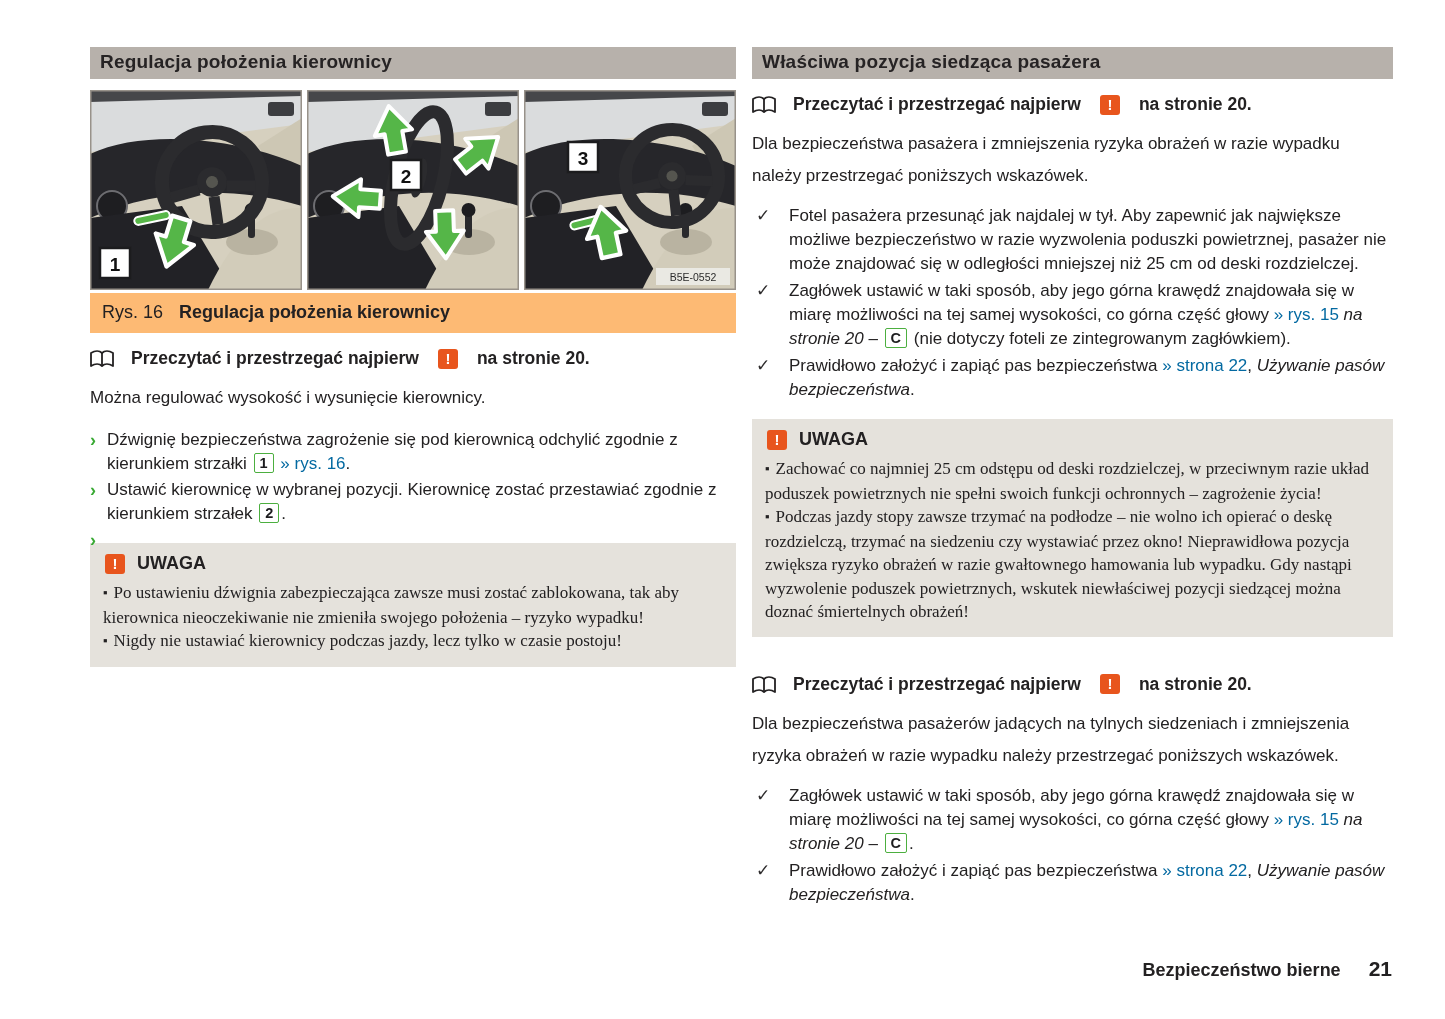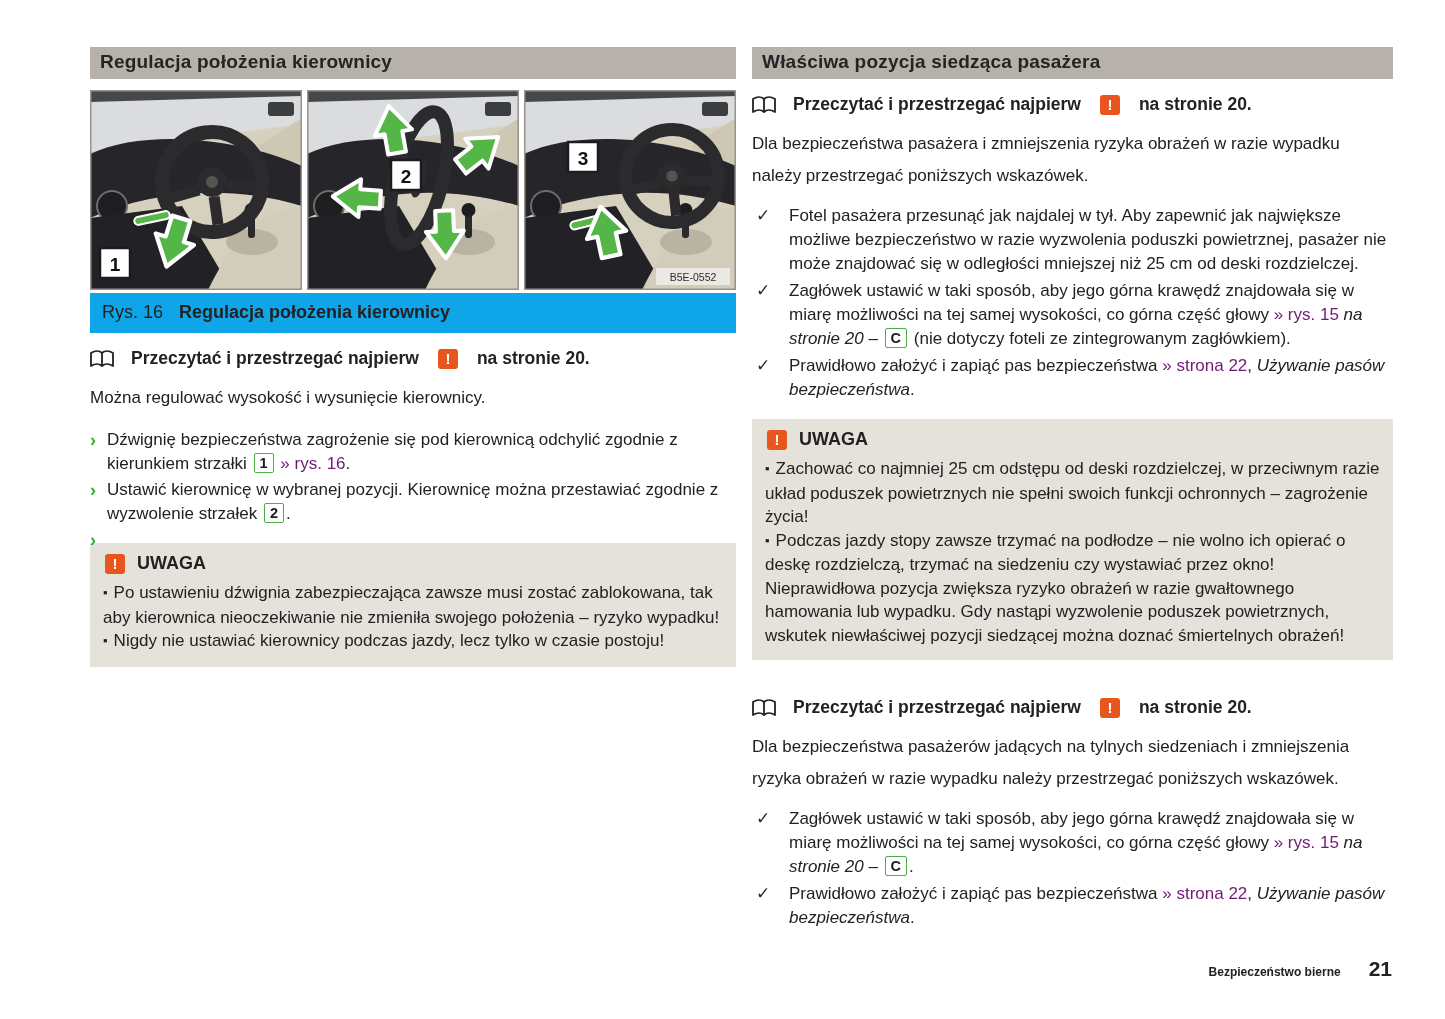--- a/index.html
+++ b/index.html
@@ -15,21 +15,21 @@
   .section-header{
     background:#b7b1ab;color:#262324;font-weight:bold;font-size:19px;
     padding:4px 10px 6px;letter-spacing:.2px;
   }
 
   
   .figure{margin-top:11px;}
   .panels{display:flex;gap:5px;}
   .panel{display:block;width:212px;height:200px;background:#d6d0bf;}
   .fig-caption{
-    background:#0ea5e9;margin-top:3px;padding:9px 12px 10px;
+    background:#fdba74;margin-top:3px;padding:9px 12px 10px;
     font-size:18px;display:flex;gap:16px;align-items:baseline;
   }
   .fig-caption .cap-bold{font-weight:bold;}
   .svg-num{font-family:"Liberation Sans",sans-serif;font-weight:bold;font-size:19px;fill:#111;}
   .svg-code{font-family:"Liberation Sans",sans-serif;font-size:10.5px;fill:#2d2d2d;}
 
   
   .read-first{
     margin:15px 0 13px;font-weight:bold;font-size:17.5px;
     display:flex;align-items:center;gap:17px;
@@ -49,38 +49,38 @@
   .b-marker{position:absolute;left:0;top:0;color:#3aaa35;font-weight:bold;font-size:18px;}
 
   
   .checks{list-style:none;margin:0;padding:0;}
   .checks li{position:relative;padding-left:37px;font-size:17px;line-height:24px;margin-bottom:3px;}
   .c-marker{position:absolute;left:4px;top:0;font-size:17px;color:#2e2c2d;}
 
   
   .warn-box{background:#e5e2dc;padding:10px 13px 13px;margin-top:17px;}
   .warn-title{display:flex;align-items:center;gap:10px;font-weight:bold;font-size:18px;margin-bottom:7px;}
-  .warn-item{margin:0;font-size:17px;line-height:23.5px;}
+  .warn-item{margin:0;font-size:17px;line-height:23.5px;font-family:Liberation Serif, serif;}
   .sq-marker{font-size:13px;margin-right:6px;position:relative;top:-1px;}
 
   
-  .glink{color:#701a75;}
+  .glink{color:#0369a1;}
   .kbox{
     display:inline-block;border:1.5px solid #4caf3f;background:#fff;
     font-weight:bold;font-size:14.5px;line-height:18px;padding:0 5px;
     border-radius:2px;margin:0 2px;position:relative;top:-1px;color:#1c1c1e;
   }
   .ital{font-style:italic;}
 
   .spacer-22{height:22px;}
 
   .page-footer{
     position:absolute;right:53px;top:957px;display:flex;align-items:baseline;
   }
-  .footer-section{font-weight:bold;font-size:12px;color:#232122;}
+  .footer-section{font-weight:bold;font-size:18px;color:#232122;}
   .footer-page{font-weight:bold;font-size:21px;margin-left:28px;}
 </style>
 </head>
 <body>
 
 <svg width="0" height="0" style="position:absolute" aria-hidden="true">
   <defs>
     <g id="arrow-up">
       <path d="M0,-27 L21,3 L10,3 L10,26 L-10,26 L-10,3 L-21,3 Z" fill="#55b648" stroke="#ffffff" stroke-width="4.5" stroke-linejoin="round"></path>
     </g>
@@ -183,21 +183,21 @@
 
   <p class="body-text">Można regulować wysokość i wysunięcie kierownicy.</p>
 
   <ul class="g-bullets">
     <li>
       <span class="b-marker">›</span>
       <span><span>Dźwignię bezpieczeństwa zagrożenie się pod kierownicą odchylić zgodnie z kierunkiem strzałki </span><span class="kbox">1</span><span> </span><span class="glink">» rys. 16</span><span>.</span></span>
     </li>
     <li>
       <span class="b-marker">›</span>
-      <span><span>Ustawić kierownicę w wybranej pozycji. Kierownicę można przestawiać zgodnie z wyzwolenie strzałek </span><span class="kbox">2</span><span>.</span></span>
+      <span><span>Ustawić kierownicę w wybranej pozycji. Kierownicę zostać przestawiać zgodnie z kierunkiem strzałek </span><span class="kbox">2</span><span>.</span></span>
     </li>
     <li>
       <span class="b-marker">›</span>
     </li>
   </ul>
 
   <div class="warn-box">
     <div class="warn-title">
       <span class="warn-badge"><span>!</span></span>
       <span>UWAGA</span>

